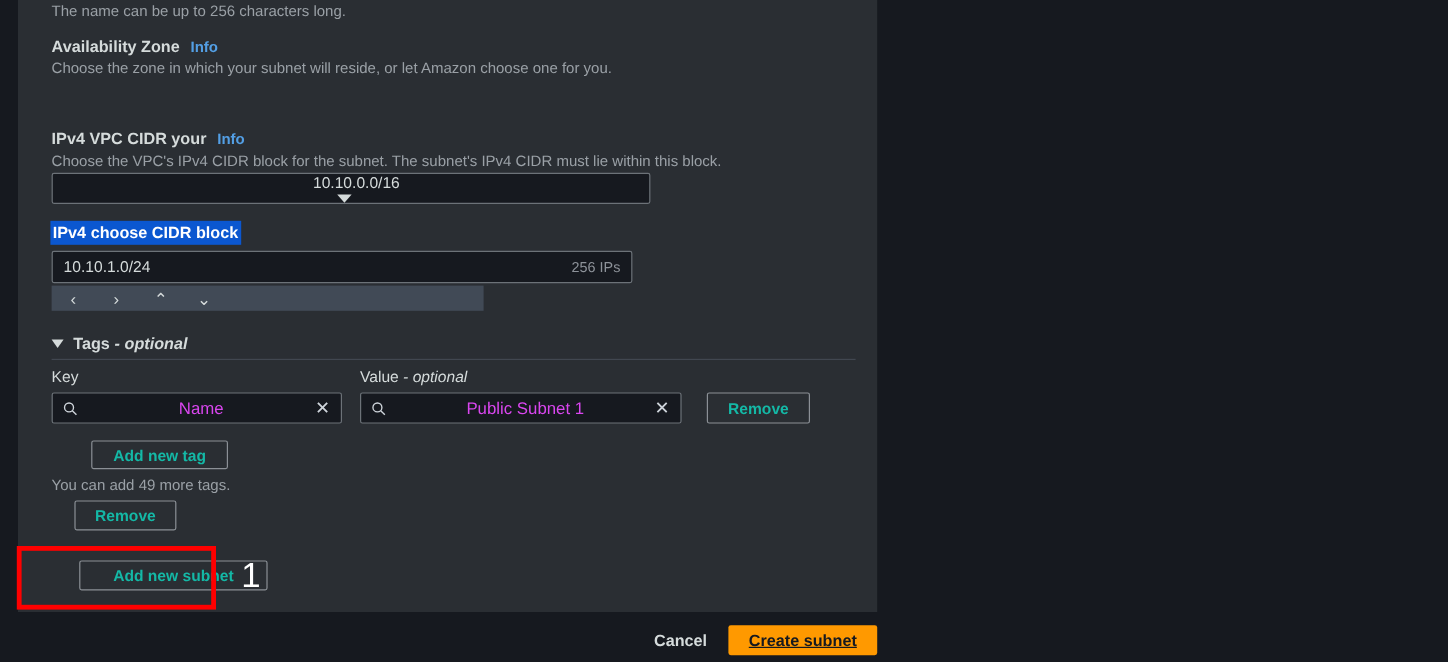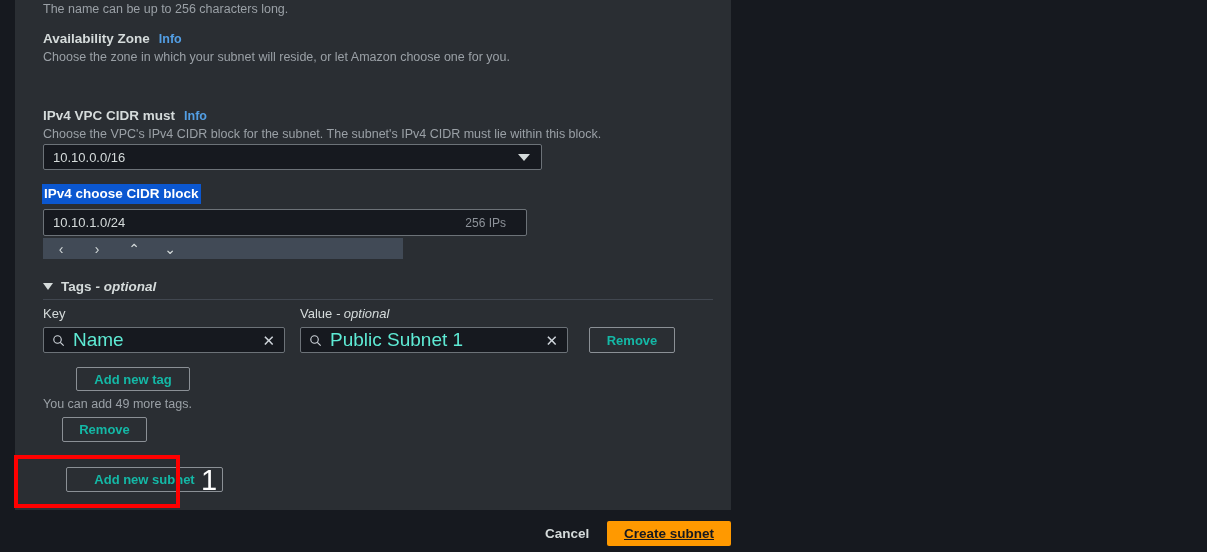--- a/index.html
+++ b/index.html
@@ -56,21 +56,21 @@
   
   .cidr-input {
     position: absolute; height: 27px; background: #16191f;
     border: 1px solid #6c7278; border-radius: 2px;
     display: flex; align-items: center; cursor: text;
   }
   .cidr-input .val {
     flex: 1; color: #d5dbdb; font-size: 13px; padding-left: 9px; white-space: nowrap;
   }
   .cidr-input .suffix {
-    color: #8d9299; font-size: 12px; padding-right: 20px; white-space: nowrap;
+    color: #8d9299; font-size: 12px; padding-right: 9px; white-space: nowrap;
   }
 
   
   .stepper {
     position: absolute; background: #414a56; height: 21px;
     display: flex; align-items: center;
   }
   .stepper .chev {
     color: #d5dbdb; font-size: 14px; line-height: 1; cursor: pointer;
     width: 18px; text-align: center;
@@ -95,22 +95,22 @@
   }
   .col-label .opt { font-style: italic; }
 
   .tag-input {
     position: absolute; height: 26px; background: #16191f;
     border: 1px solid #6c7278; border-radius: 2px;
     display: flex; align-items: center; cursor: text;
   }
   .tag-input .mag { margin-left: 8px; display: flex; }
   .tag-input .txt {
-    flex: 1; color: #5eead4; font-size: 19px; padding-left: 8px;
-    white-space: nowrap; overflow: hidden;
+    flex: 1; color: #d946ef; font-size: 14px; padding-left: 8px;
+    white-space: nowrap; overflow: hidden; text-align: center;
   }
   .tag-input .clear {
     color: #cfd5db; font-size: 15px; margin-right: 9px; cursor: pointer;
     line-height: 1;
   }
 
   
   .btn {
     position: absolute; background: transparent; border: 1px solid #8b9096;
     border-radius: 2px; color: #14b8a6; font-size: 13px; font-weight: 700;
@@ -152,24 +152,24 @@
   <div class="panel">
 
     <div class="helper" style="left:28px; top:1px;">The name can be up to 256 characters long.</div>
 
     <div class="field-label" style="left:28px; top:31px;">
       <span>Availability Zone</span><span class="info-link">Info</span>
     </div>
     <div class="helper" style="left:28px; top:49px;">Choose the zone in which your subnet will reside, or let Amazon choose one for you.</div>
 
     <div class="field-label" style="left:28px; top:108px;">
-      <span>IPv4 VPC CIDR must</span><span class="info-link">Info</span>
+      <span>IPv4 VPC CIDR your</span><span class="info-link">Info</span>
     </div>
     <div class="helper" style="left:28px; top:126px;">Choose the VPC's IPv4 CIDR block for the subnet. The subnet's IPv4 CIDR must lie within this block.</div>
-    <div class="select" style="left:28px; top:144px; width:499px;">
+    <div class="select" style="left:28px; top:144px; width:499px;flex-direction:column;">
       <span class="val">10.10.0.0/16</span>
       <span class="caret"></span>
     </div>
 
     <div class="label-selected" style="left:27px; top:184px;">IPv4 choose CIDR block</div>
 
     <div class="cidr-input" style="left:28px; top:209px; width:484px;">
       <span class="val">10.10.1.0/24</span>
       <span class="suffix">256 IPs</span>
     </div>

